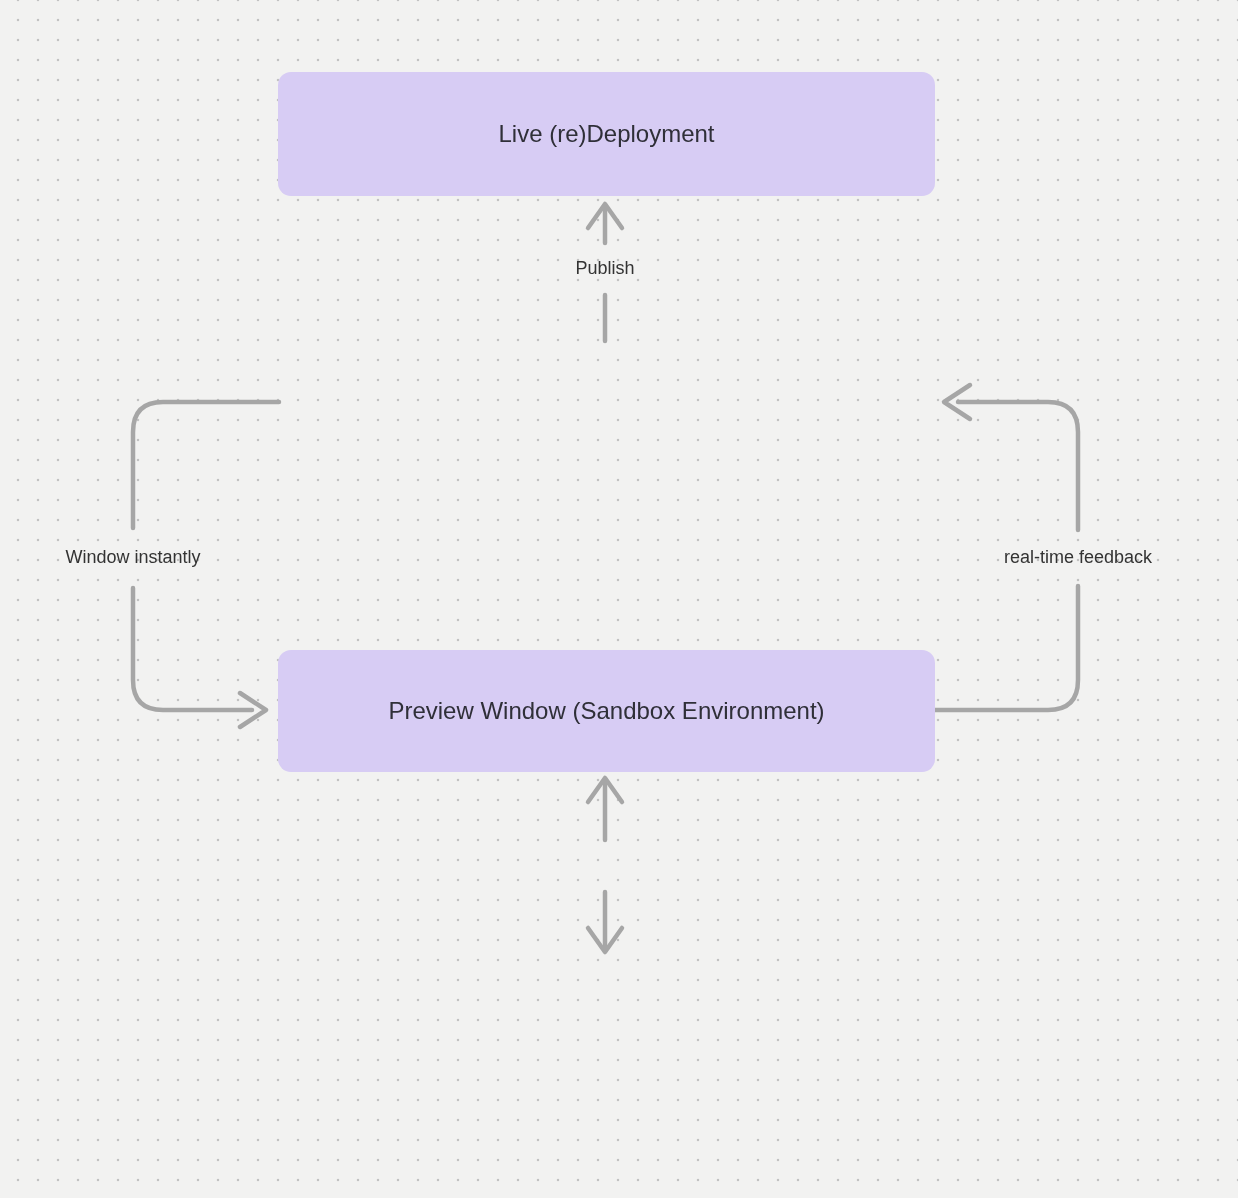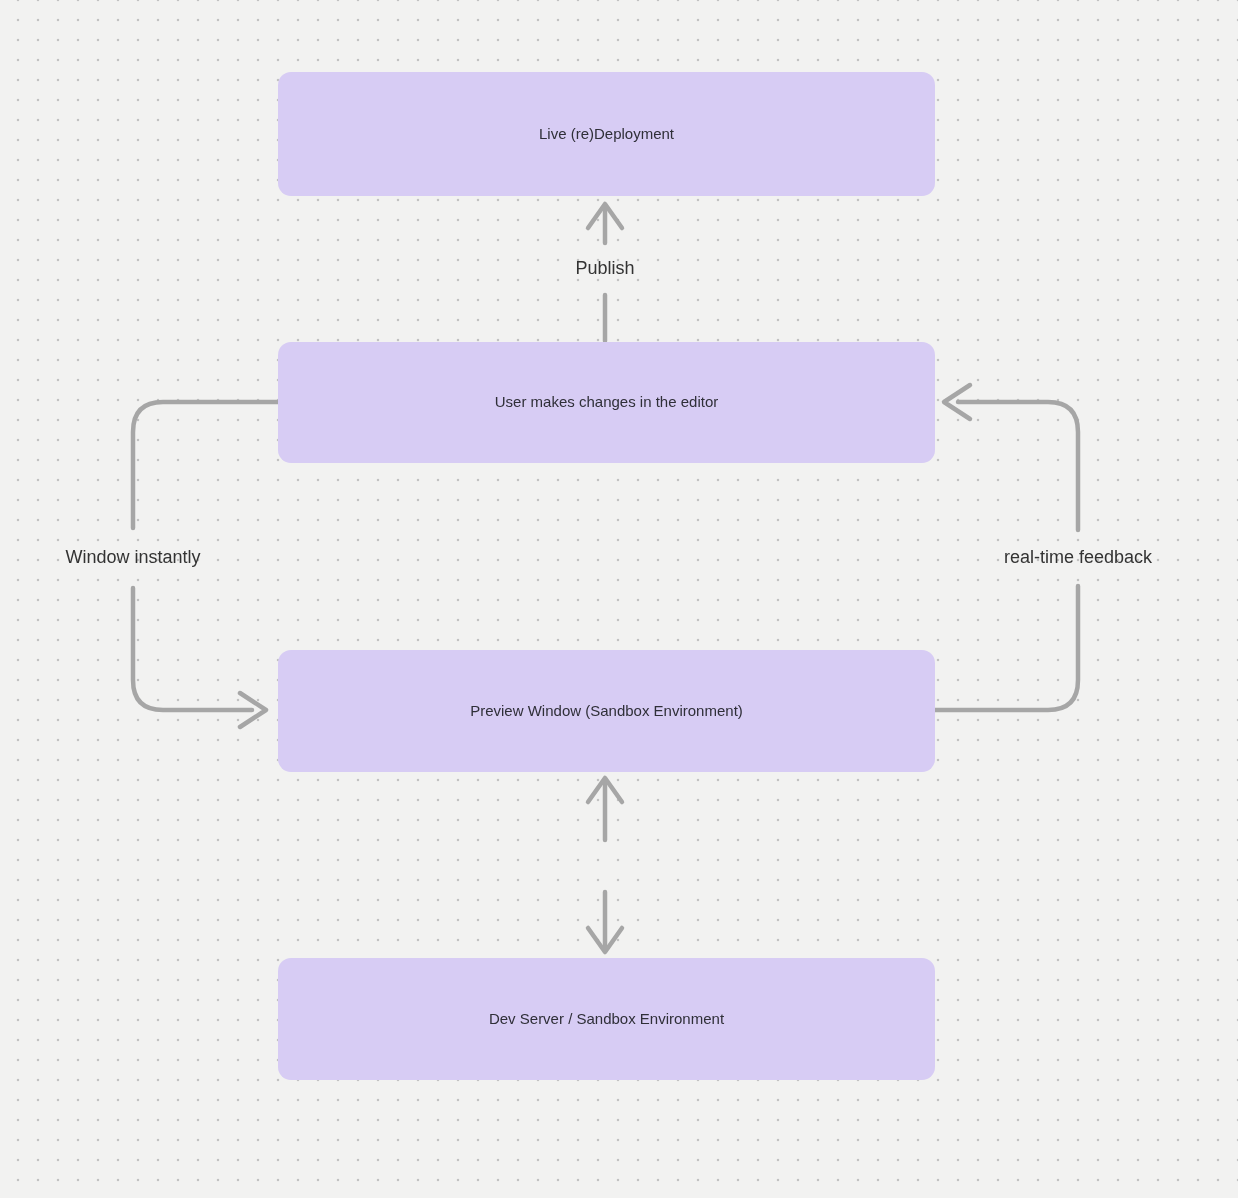--- a/index.html
+++ b/index.html
@@ -38,21 +38,21 @@
     position:absolute;
     left:278px;
     width:657px;
     background:var(--node-fill);
     border-radius:13px;
     display:flex;
     align-items:center;
     justify-content:center;
     text-align:center;
     color:var(--node-text);
-    font-size:15px;
+    font-size:24px;
     line-height:1.25;
     cursor:default;
   }
   .edge-label{
     position:absolute;
     transform:translate(-50%,-50%);
     white-space:nowrap;
     color:var(--label-text);
     font-size:18px;
     line-height:1.2;
@@ -88,31 +88,25 @@
       <path d="M588 802 L605 778 L622 802"></path>
       <path d="M605 892 L605 946"></path>
       <path d="M588 928 L605 952 L622 928"></path>
     </g>
   </svg>
 
   <div class="node" style="top:72px;height:124px">
     <span>Live (re)Deployment</span>
   </div>
 
-  <div class="node" style="top:342px;height:121px">
-    <span>User makes changes in the editor</span>
-  </div>
 
   <div class="node" style="top:650px;height:122px">
     <span>Preview Window (Sandbox Environment)</span>
   </div>
 
-  <div class="node" style="top:958px;height:122px">
-    <span>Dev Server / Sandbox Environment</span>
-  </div>
 
   <div class="edge-label" style="left:605px;top:269px">Publish</div>
 
   <div class="edge-label" style="left:133px;top:558px">Window instantly</div>
 
   <div class="edge-label" style="left:1078px;top:558px">real-time feedback</div>
 
 
 </div>
 

